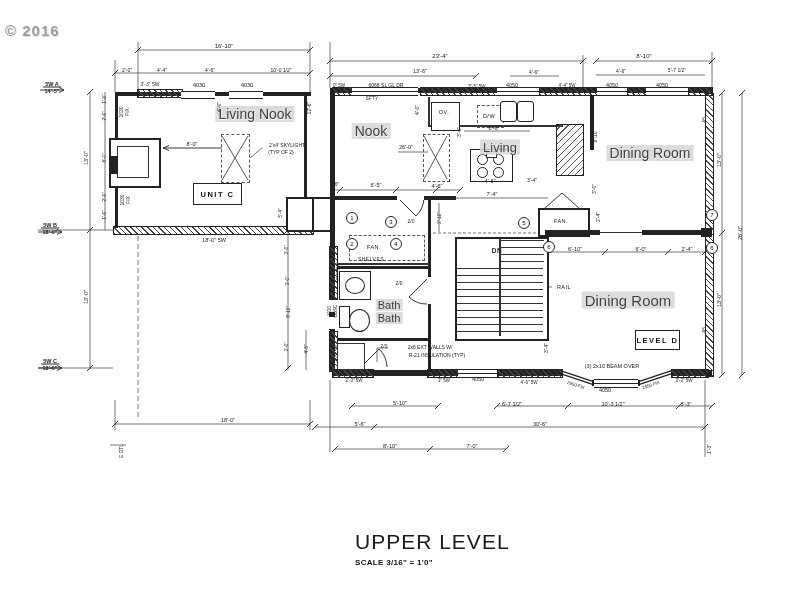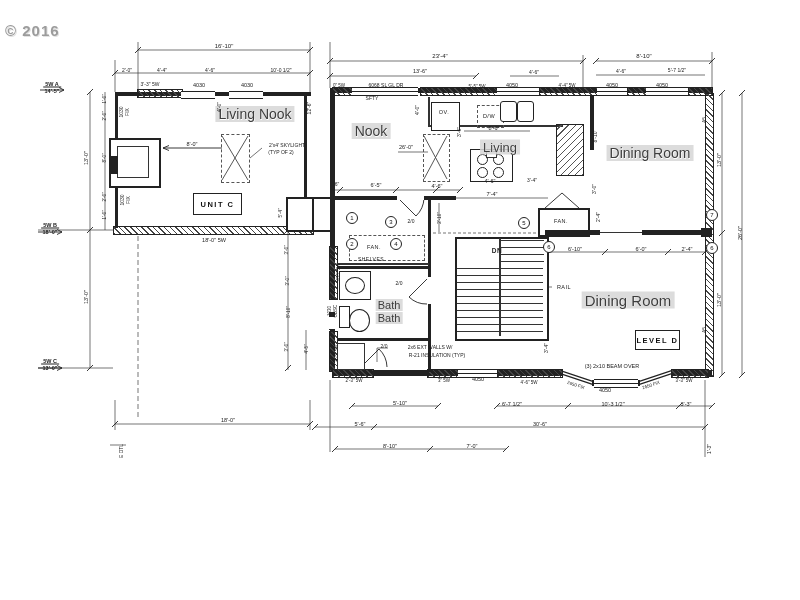--- a/index.html
+++ b/index.html
@@ -252,21 +252,21 @@
   <div class="dbox" style="left:423px;top:134px;width:25px;height:46px"></div>
 
   <div class="room" style="left:255px;top:114px">Living Nook</div>
   <div class="room" style="left:371px;top:131px">Nook</div>
   <div class="room" style="left:500px;top:147px;font-size:13px">Living</div>
   <div class="room" style="left:650px;top:153px">Dining Room</div>
   <div class="room" style="left:628px;top:300px;font-size:15px">Dining Room</div>
   <div class="room2" style="left:389px;top:305px">Bath</div>
   <div class="room2" style="left:389px;top:318px">Bath</div>
 
-  <div class="unitbox" style="left:193px;top:193px;width:47px;height:20px">UNIT C</div>
+  <div class="unitbox" style="left:193px;top:183px;width:47px;height:20px">UNIT C</div>
   <div class="unitbox" style="left:635px;top:330px;width:43px;height:18px">LEVEL D</div>
 
   <div class="fix" style="left:444px;top:112px">OV.</div>
   <div class="fix" style="left:489px;top:116px">D/W</div>
   <div class="fix" style="left:374px;top:247px">FAN.</div>
   <div class="fix" style="left:561px;top:221px">FAN.</div>
   <div class="fix" style="left:371px;top:259px;font-size:5px">SHELVES</div>
   <div class="fix" style="left:564px;top:287px">RAIL</div>
   <div class="fix" style="left:497px;top:250px;font-size:6.5px;font-weight:bold">DN</div>
 
@@ -386,14 +386,18 @@
       <div class="kn" style="left: 352px; top: 218px;">1</div>
       <div class="kn" style="left: 352px; top: 244px;">2</div>
       <div class="kn" style="left: 391px; top: 222px;">3</div>
       <div class="kn" style="left: 396px; top: 244px;">4</div>
       <div class="kn" style="left: 524px; top: 223px;">5</div>
       <div class="kn" style="left: 549px; top: 247px;">6</div>
       <div class="kn" style="left: 712px; top: 215px;">7</div>
       <div class="kn" style="left: 712px; top: 248px;">6</div>
     </div>
 
+  <div id="titleblock">
+    <div class="t1">UPPER LEVEL</div>
+    <div class="t2">SCALE 3/16" = 1'0"</div>
+  </div>
 
 </div>
 
 </body></html>

